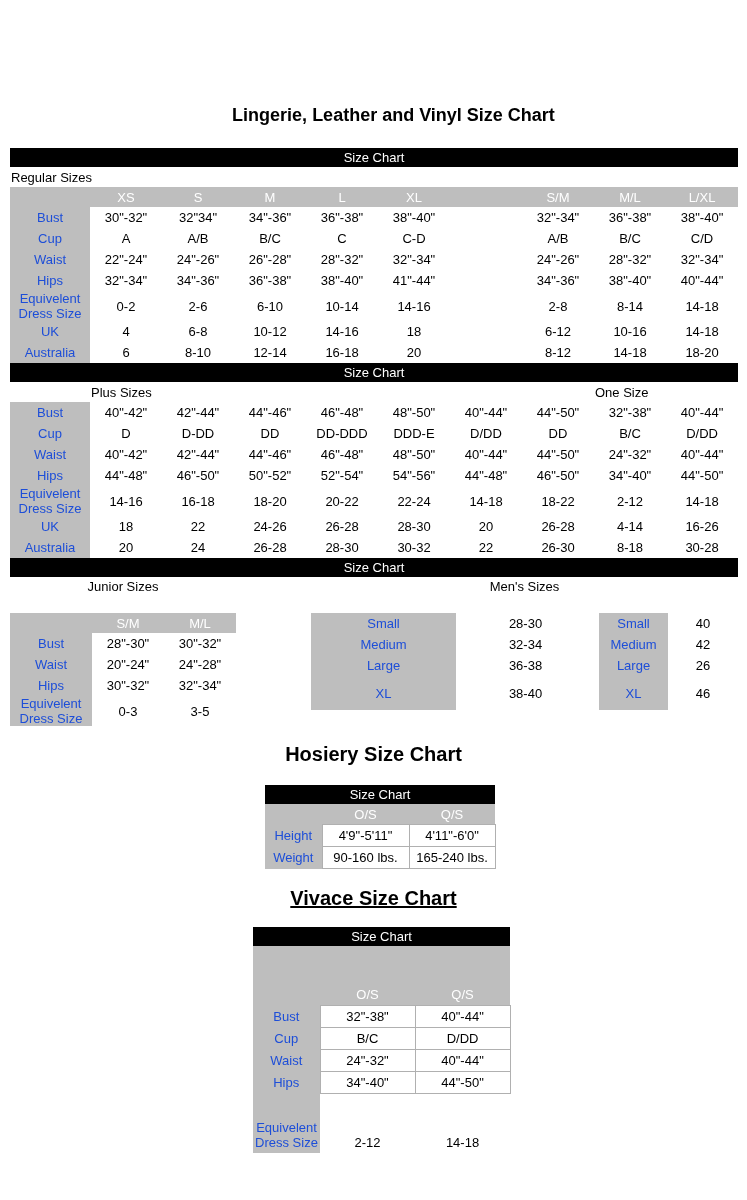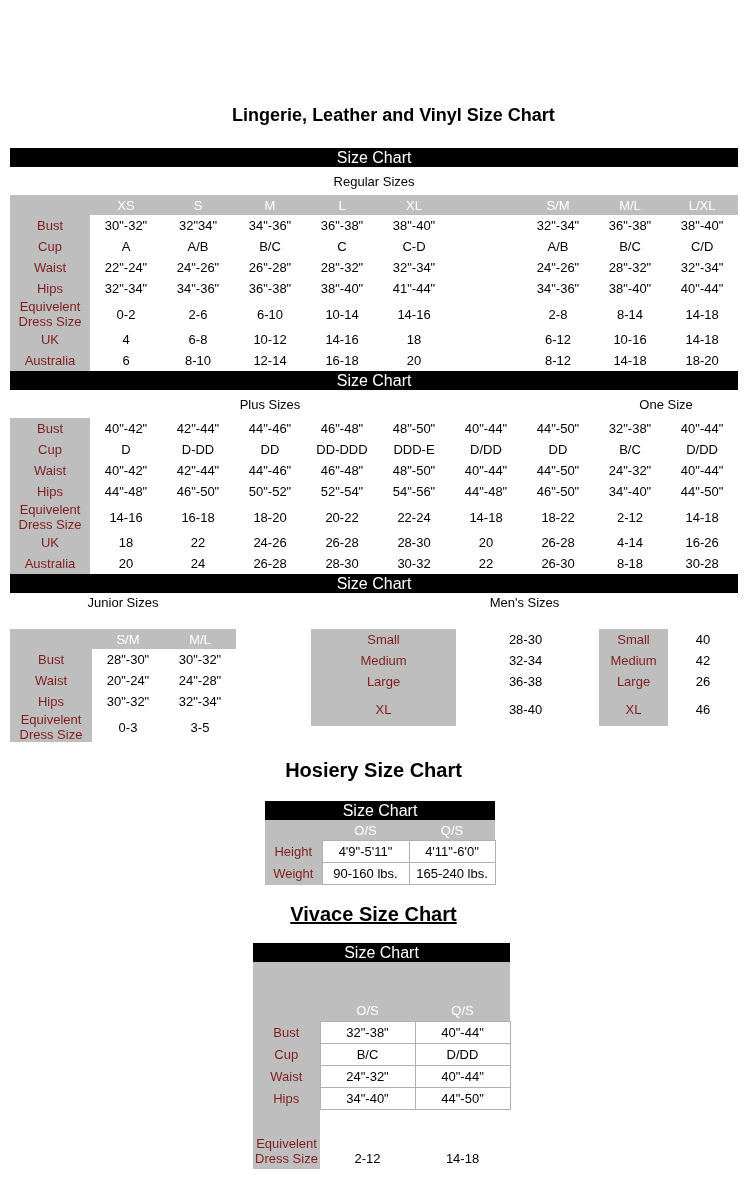--- a/index.html
+++ b/index.html
@@ -11,26 +11,26 @@
   .main-title{
     font-size:18px;font-weight:bold;text-align:center;line-height:19px;
     margin:0 0 23px 0;
     padding-left:40px;
   }
   table{border-collapse:collapse;table-layout:fixed;}
   .sizes{width:728px;margin-left:10px;}
   td{padding:0 1px;overflow:hidden;}
   .bar-row td, .bar{
     background:#000000;color:#ffffff;text-align:center;height:19px;
-    line-height:19px;font-size:16px;
+    line-height:19px;font-size:13px;
   }
   .bar{width:728px;margin-left:10px;}
-  .subtitle-row td{text-align:center;height:28px;background:#ffffff;}
+  .subtitle-row td{text-align:left;height:20px;background:#ffffff;}
   .hcell{background:#bebebe;color:#ffffff;text-align:center;height:20px;}
-  .lbl{background:#bebebe;color:#7f1d1d;text-align:center;line-height:15px;}
+  .lbl{background:#bebebe;color:#1d4ed8;text-align:center;line-height:15px;}
   .val{background:#ffffff;color:#000000;text-align:center;height:21px;}
   .sp{background:#ffffff;}
   
   .duo{display:flex;margin-left:10px;width:728px;align-items:flex-start;}
   .duo-title{height:36px;line-height:20px;text-align:center;font-size:13px;}
   .junior-col{width:226px;}
   .mens-col{width:427px;margin-left:75px;}
   .junior-table{width:226px;}
   .mens-table{width:427px;}
   .mens-table tr:last-child td{height:34px;}

